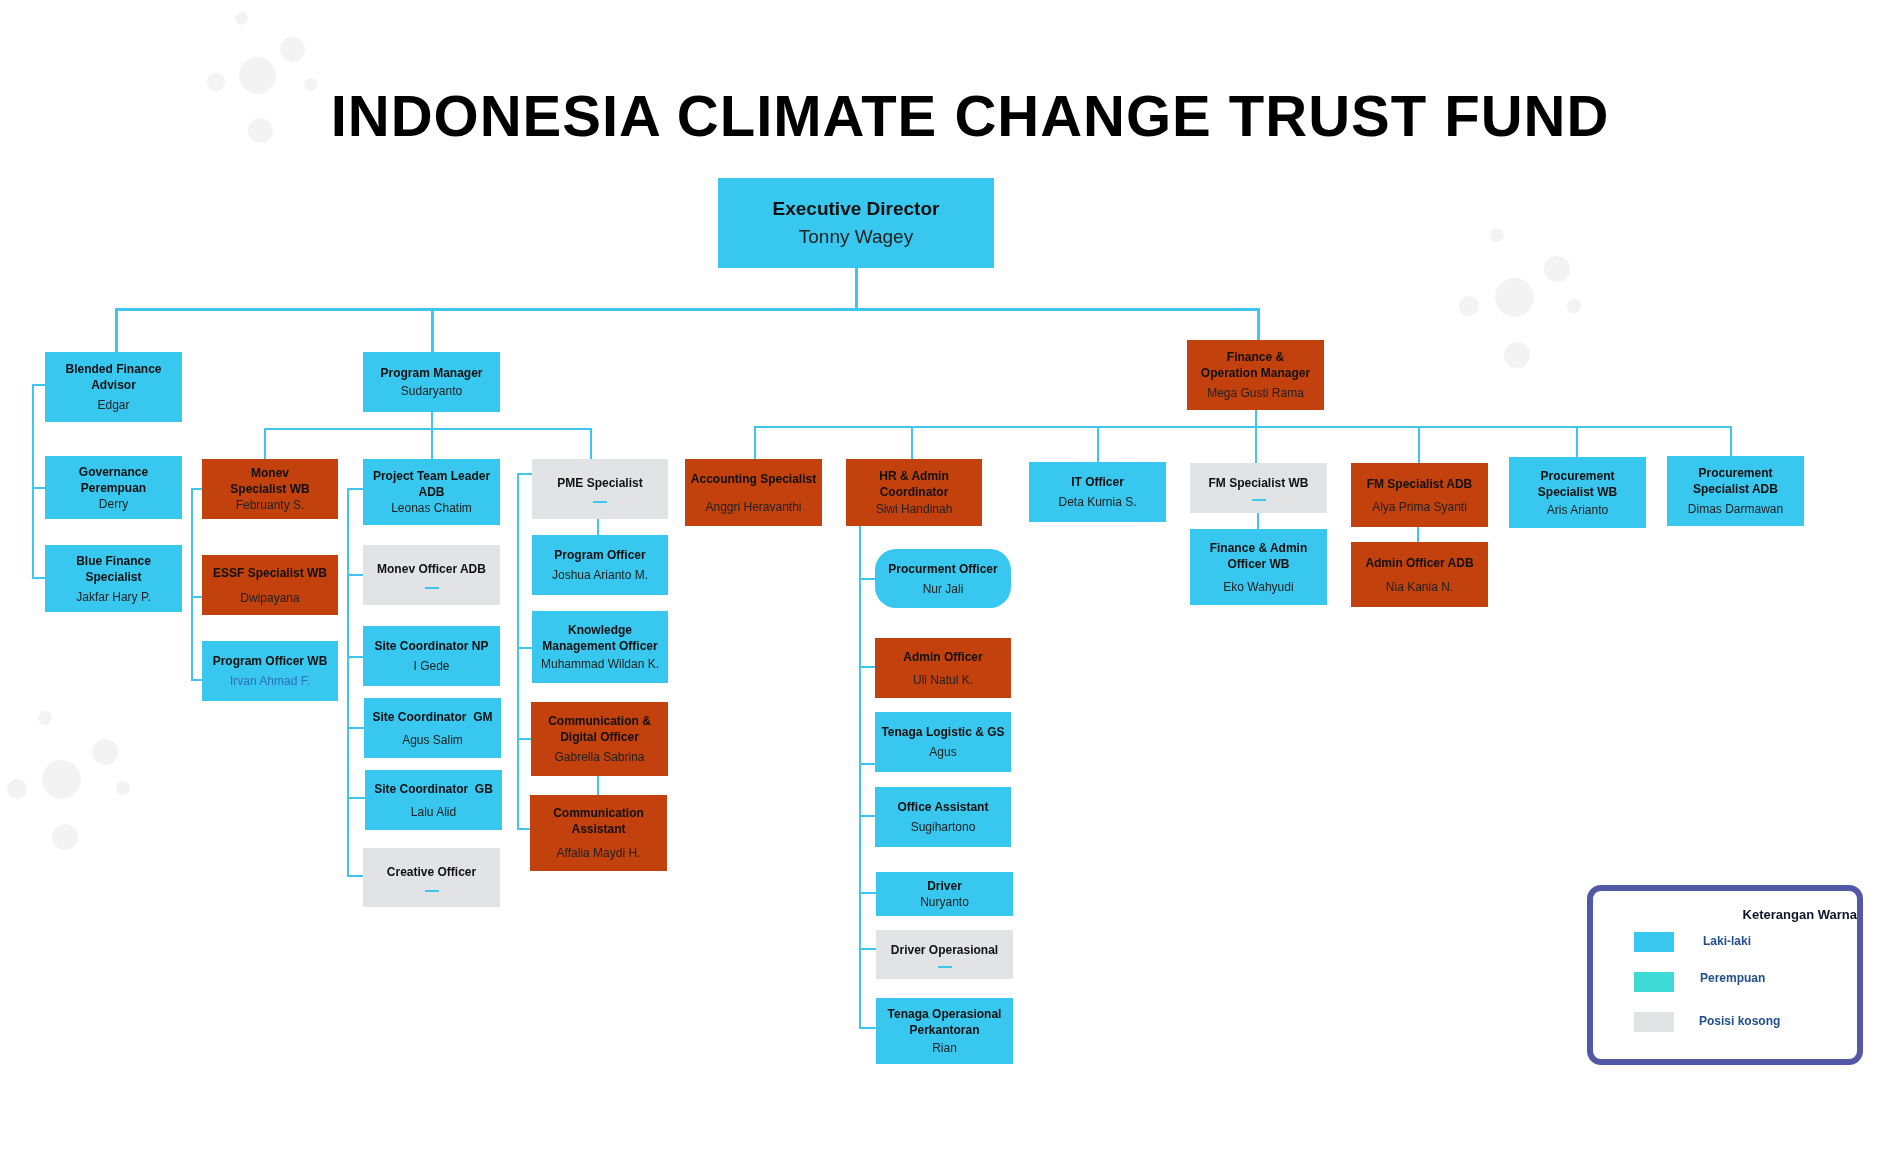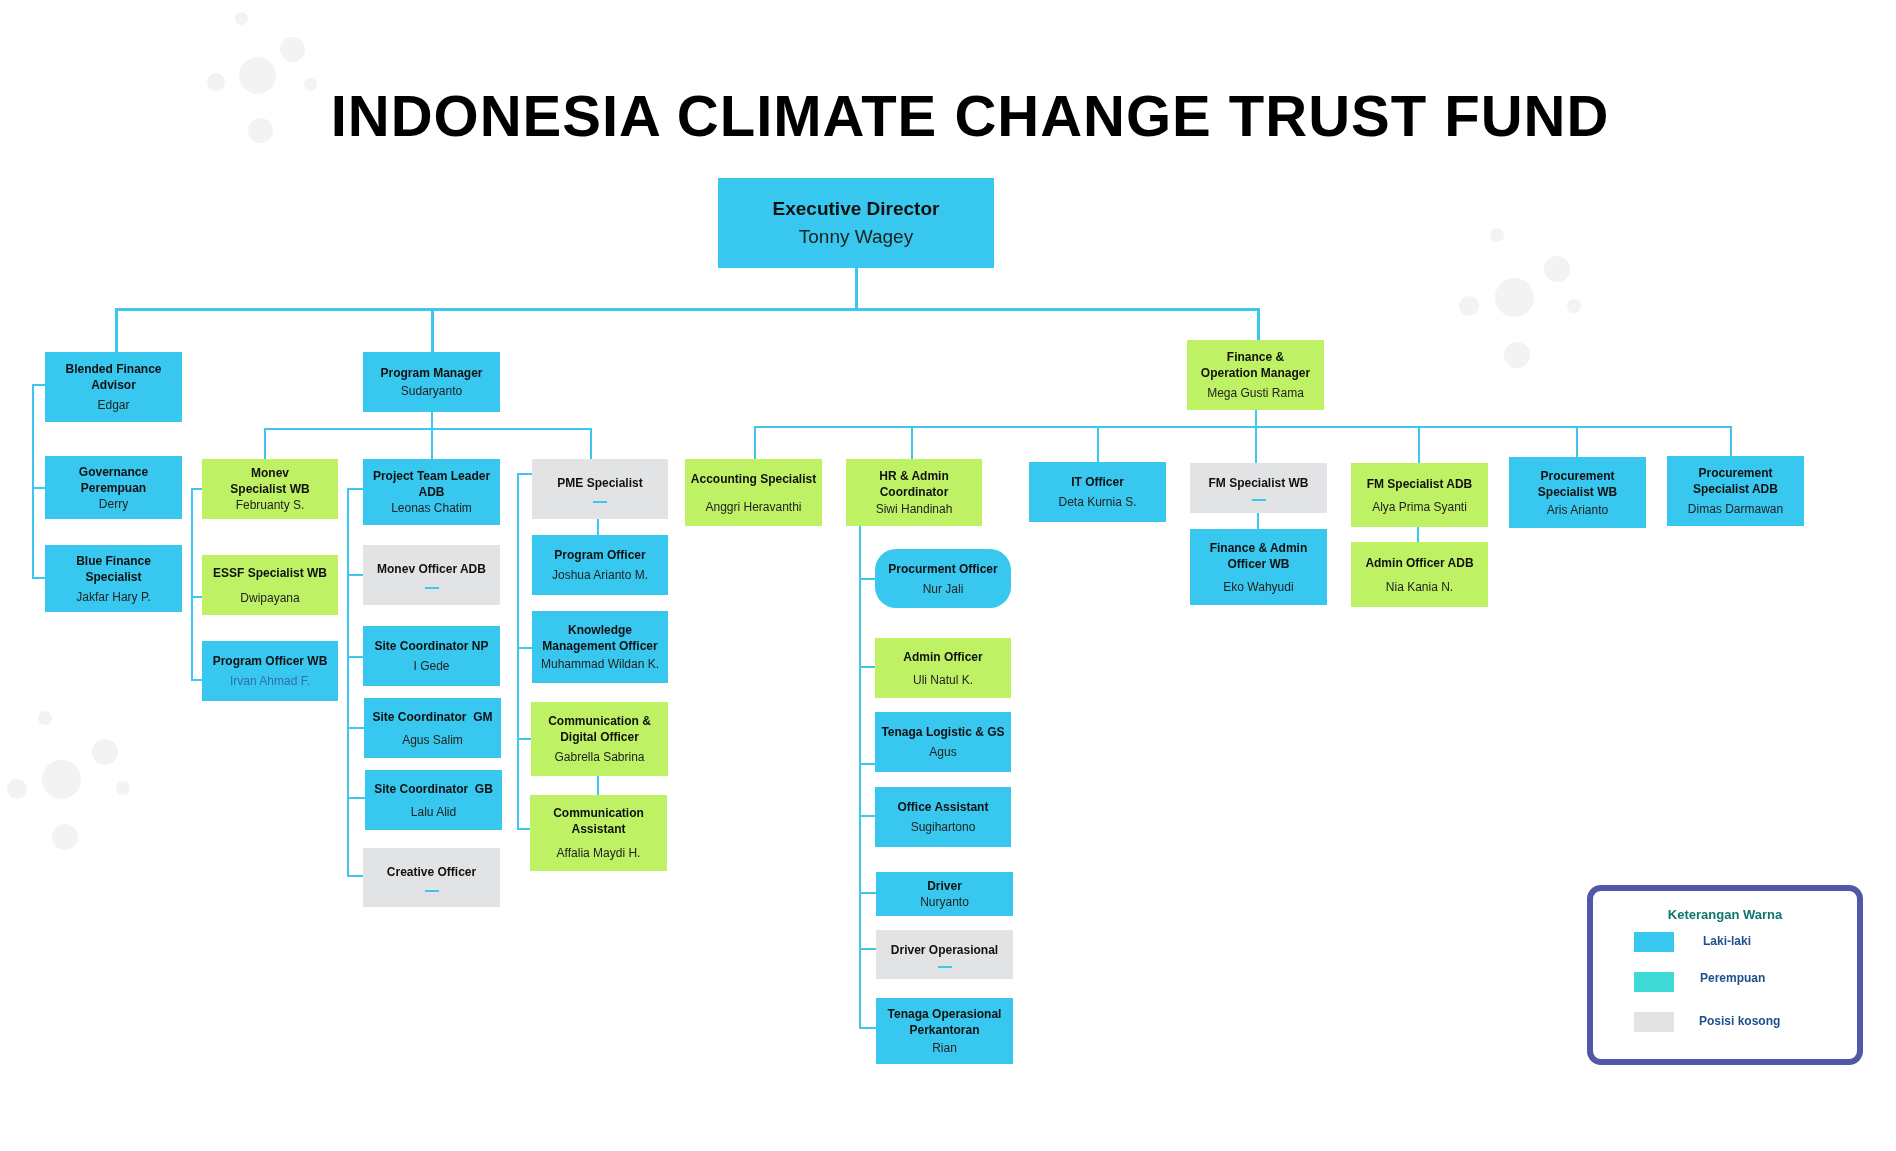--- a/index.html
+++ b/index.html
@@ -6,32 +6,32 @@
   body { width:1896px; height:1151px; background:#ffffff; position:relative; overflow:hidden;
          font-family:"Liberation Sans", "DejaVu Sans", sans-serif; color:#111; }
   .dot { position:absolute; border-radius:50%; background:#f3f3f3; }
   .title { position:absolute; left:0; width:1940px; top:82px; text-align:center;
            font-family:"Liberation Sans", sans-serif; font-weight:bold; font-size:58px;
            letter-spacing:1px; color:#000; }
   .ln { position:absolute; background:#3ec6ef; }
   .box { position:absolute; box-sizing:border-box; display:flex; flex-direction:column;
          align-items:center; justify-content:center; text-align:center; padding:2px 4px; }
   .m { background:#38c8ef; }
-  .f { background:#bef264; }
+  .f { background:#c2410c; }
   .v { background:#e2e3e5; }
   .role { font-weight:bold; font-size:12px; line-height:16px; color:#111; }
   .name { font-size:12px; line-height:16px; color:#222; margin-top:4px; }
   .name.blue { color:#2e6fb3; }
   .dash { width:14px; height:2px; background:#3ec6ef; margin-top:10px; }
   .big .role { font-size:19px; line-height:24px; }
   .big .name { font-size:19px; line-height:24px; margin-top:4px; }
   .legend { position:absolute; left:1587px; top:885px; width:276px; height:180px; box-sizing:border-box;
             border:6px solid #5258a6; border-radius:14px; background:#fff; }
-  .legend-title { position:absolute; left:0; width:100%; top:16px; text-align:center; padding-left:0;
-            font-weight:bold; font-size:13px; color:#0f766e; }
+  .legend-title { position:absolute; left:0; width:100%; top:16px; text-align:right; padding-left:0;
+            font-weight:bold; font-size:13px; color:#0f172a; }
   .sw { position:absolute; left:41px; width:40px; height:20px; }
   .lt { position:absolute; font-weight:bold; font-size:12px; color:#1e4e8c; }
 </style>
 </head>
 <body>
 
 <div>
   <div class="dot" style="left:239px;top:57px;width:37px;height:37px;"></div>
   <div class="dot" style="left:235px;top:12px;width:13px;height:13px;"></div>
   <div class="dot" style="left:280px;top:37px;width:25px;height:25px;"></div>

